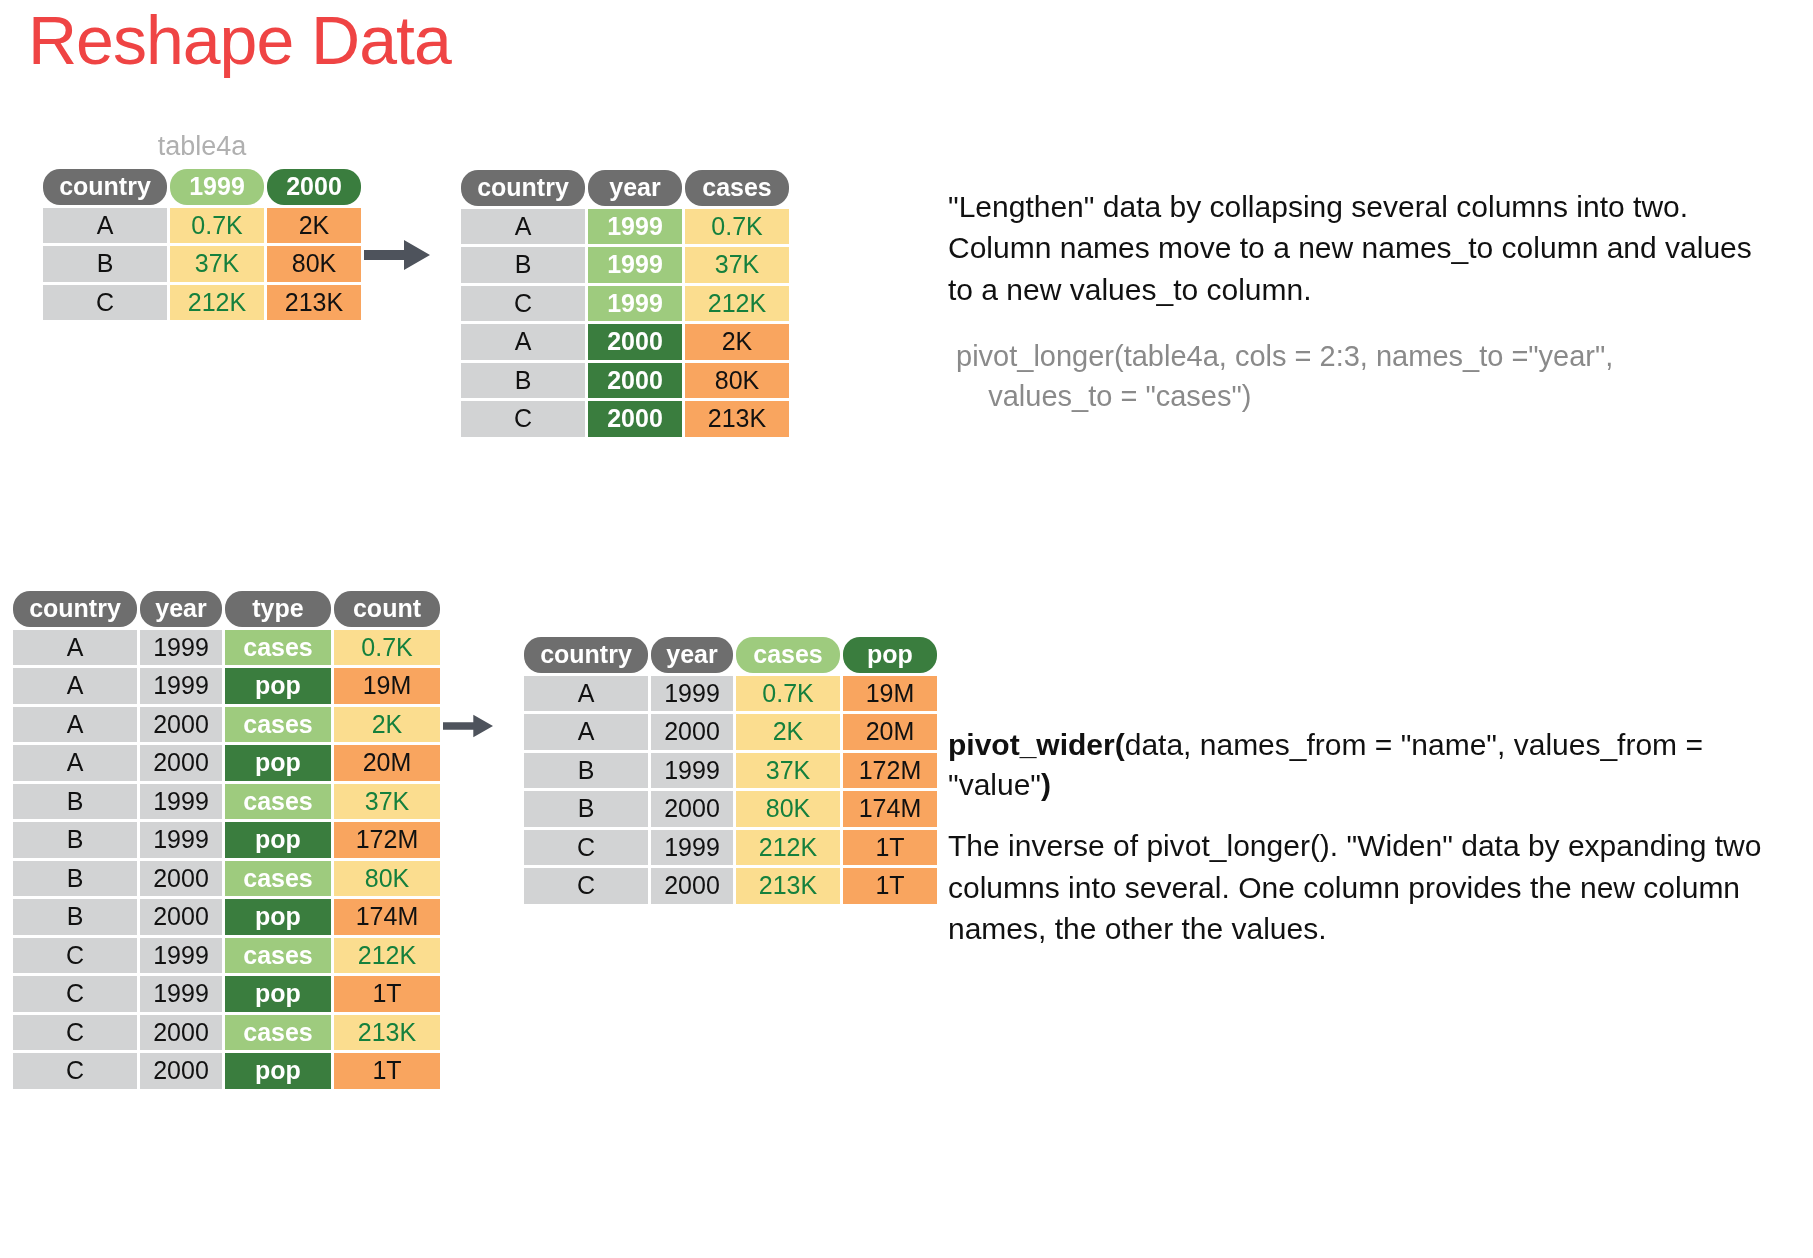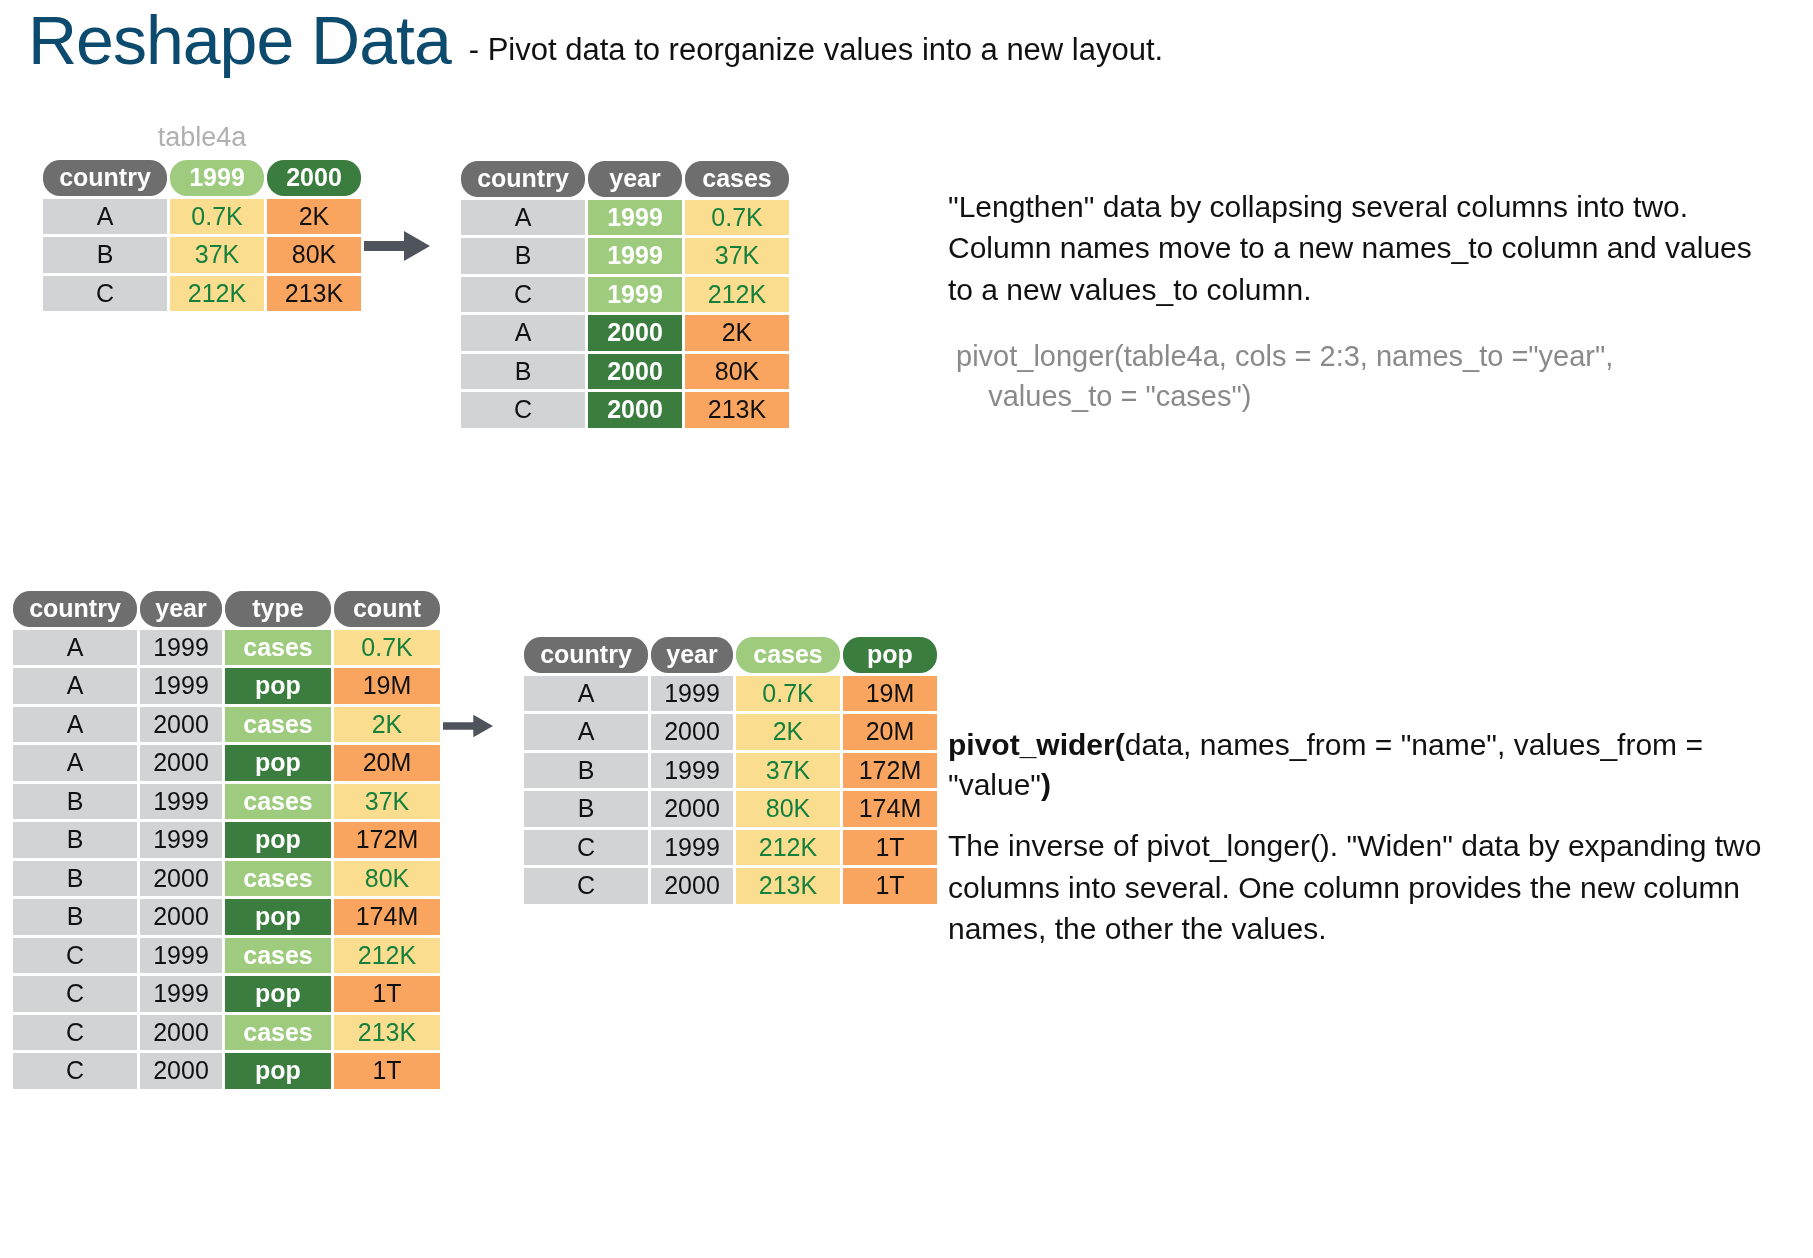--- a/index.html
+++ b/index.html
@@ -12,21 +12,21 @@
     position:relative;
   }
 
   
   .header{
     position:absolute; left:28px; top:6px;
     display:flex; align-items:baseline; gap:18px;
   }
   .title{
     font-size:68px; line-height:1;
-    color:#0c4a6e;
+    color:#ef4444;
     font-weight:400;
     letter-spacing:-1px;
   }
   .subtitle{
     font-size:31px; color:#111; font-weight:400;
     position:relative; top:-4px;
   }
 
   
   .tbl{
@@ -74,34 +74,33 @@
   .desc{
     font-size:30px; line-height:1.38; color:#111;
     margin:0 0 26px 0;
   }
   .code{
     font-size:29px; line-height:1.38; color:#8a8a8a;
     margin:8px; white-space:pre-wrap;
   }
 
   
-  #block-longer-tables{ position:absolute; left:40px; top:122px; }
+  #block-longer-tables{ position:absolute; left:40px; top:131px; }
   #block-longer-text  { position:absolute; left:948px; top:186px; width:830px; }
   #block-wider-tables { position:absolute; left:10px; top:588px; }
   #block-wider-text   { position:absolute; left:948px; top:725px; width:840px; }
 
   .row-flex{ display:flex; align-items:flex-start; }
   .arrow-cell{ display:flex; align-items:center; }
 </style>
 </head>
 <body>
 
 <div class="header">
   <div class="title">Reshape Data</div>
-  <div class="subtitle">- Pivot data to reorganize values into a new layout.</div>
 </div>
 
 <div id="block-longer-tables" class="row-flex">
 
   <div>
     <div class="tbl-label">table4a</div>
     <table class="tbl" id="t-longer-src">
         <thead>
           <tr>
             <th style="min-width: 104px;">country</th>

